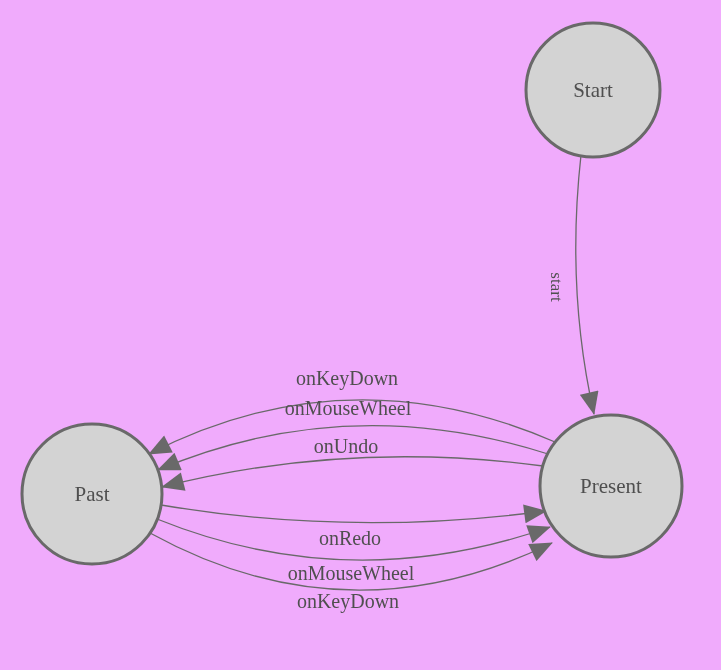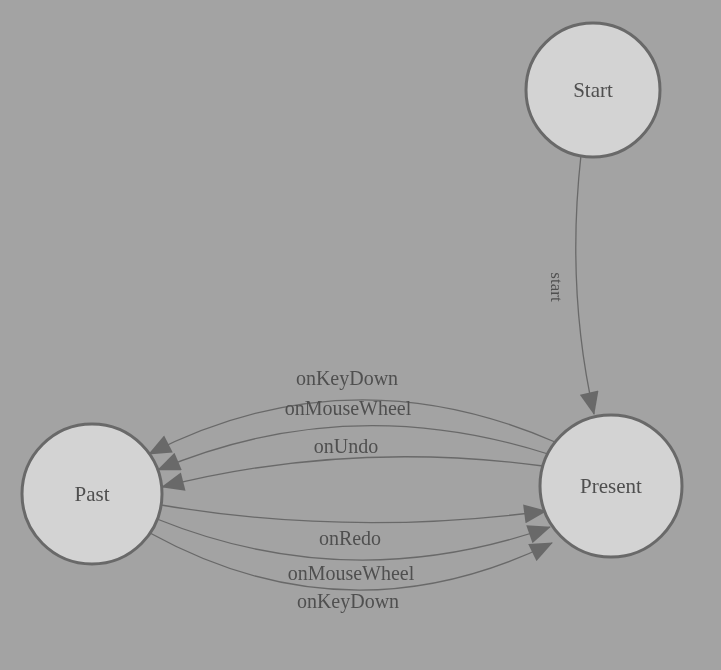--- a/index.html
+++ b/index.html
@@ -5,21 +5,21 @@
   html, body {
     margin: 0;
     padding: 0;
     background: #ffffff;
     font-family: "Liberation Serif", "DejaVu Serif", serif;
   }
   .canvas {
     position: relative;
     width: 721px;
     height: 670px;
-    background: #a3a3a3;
+    background: #f0abfc;
     overflow: hidden;
   }
   svg { display: block; }
   text {
     user-select: none;
     font-family: "Liberation Serif", "DejaVu Serif", serif;
   }
   .node-label {
     font-size: 21px;
   }

